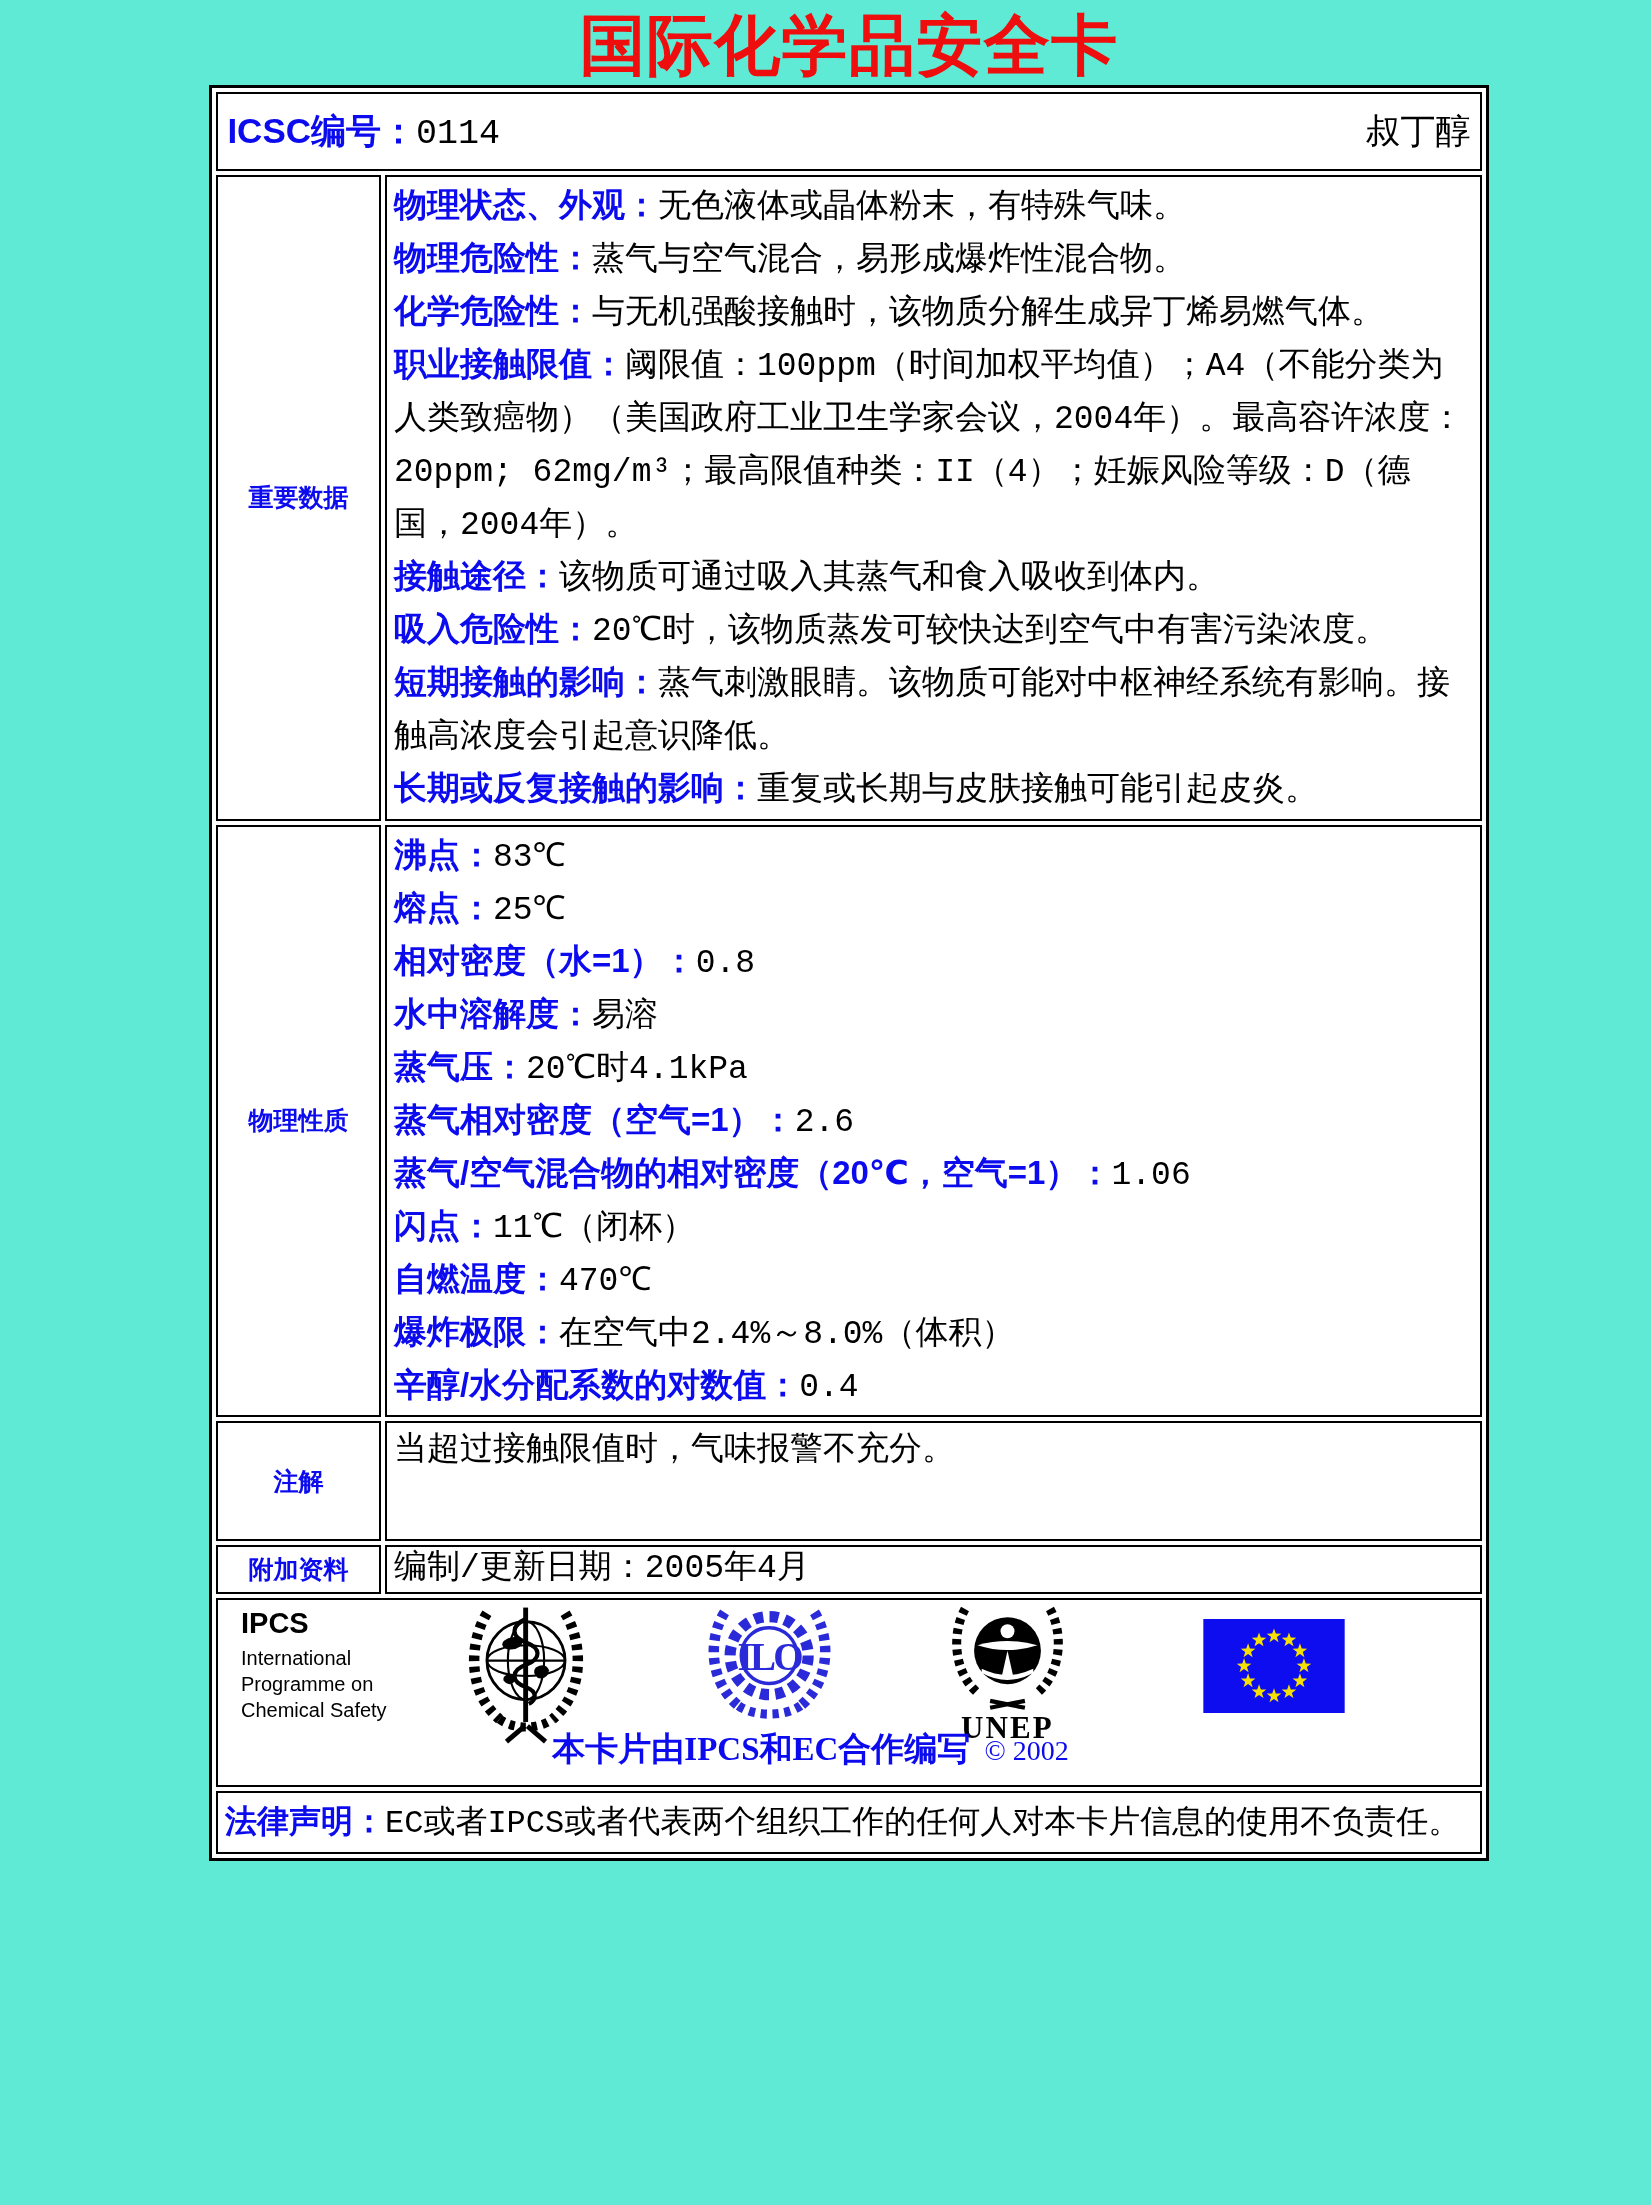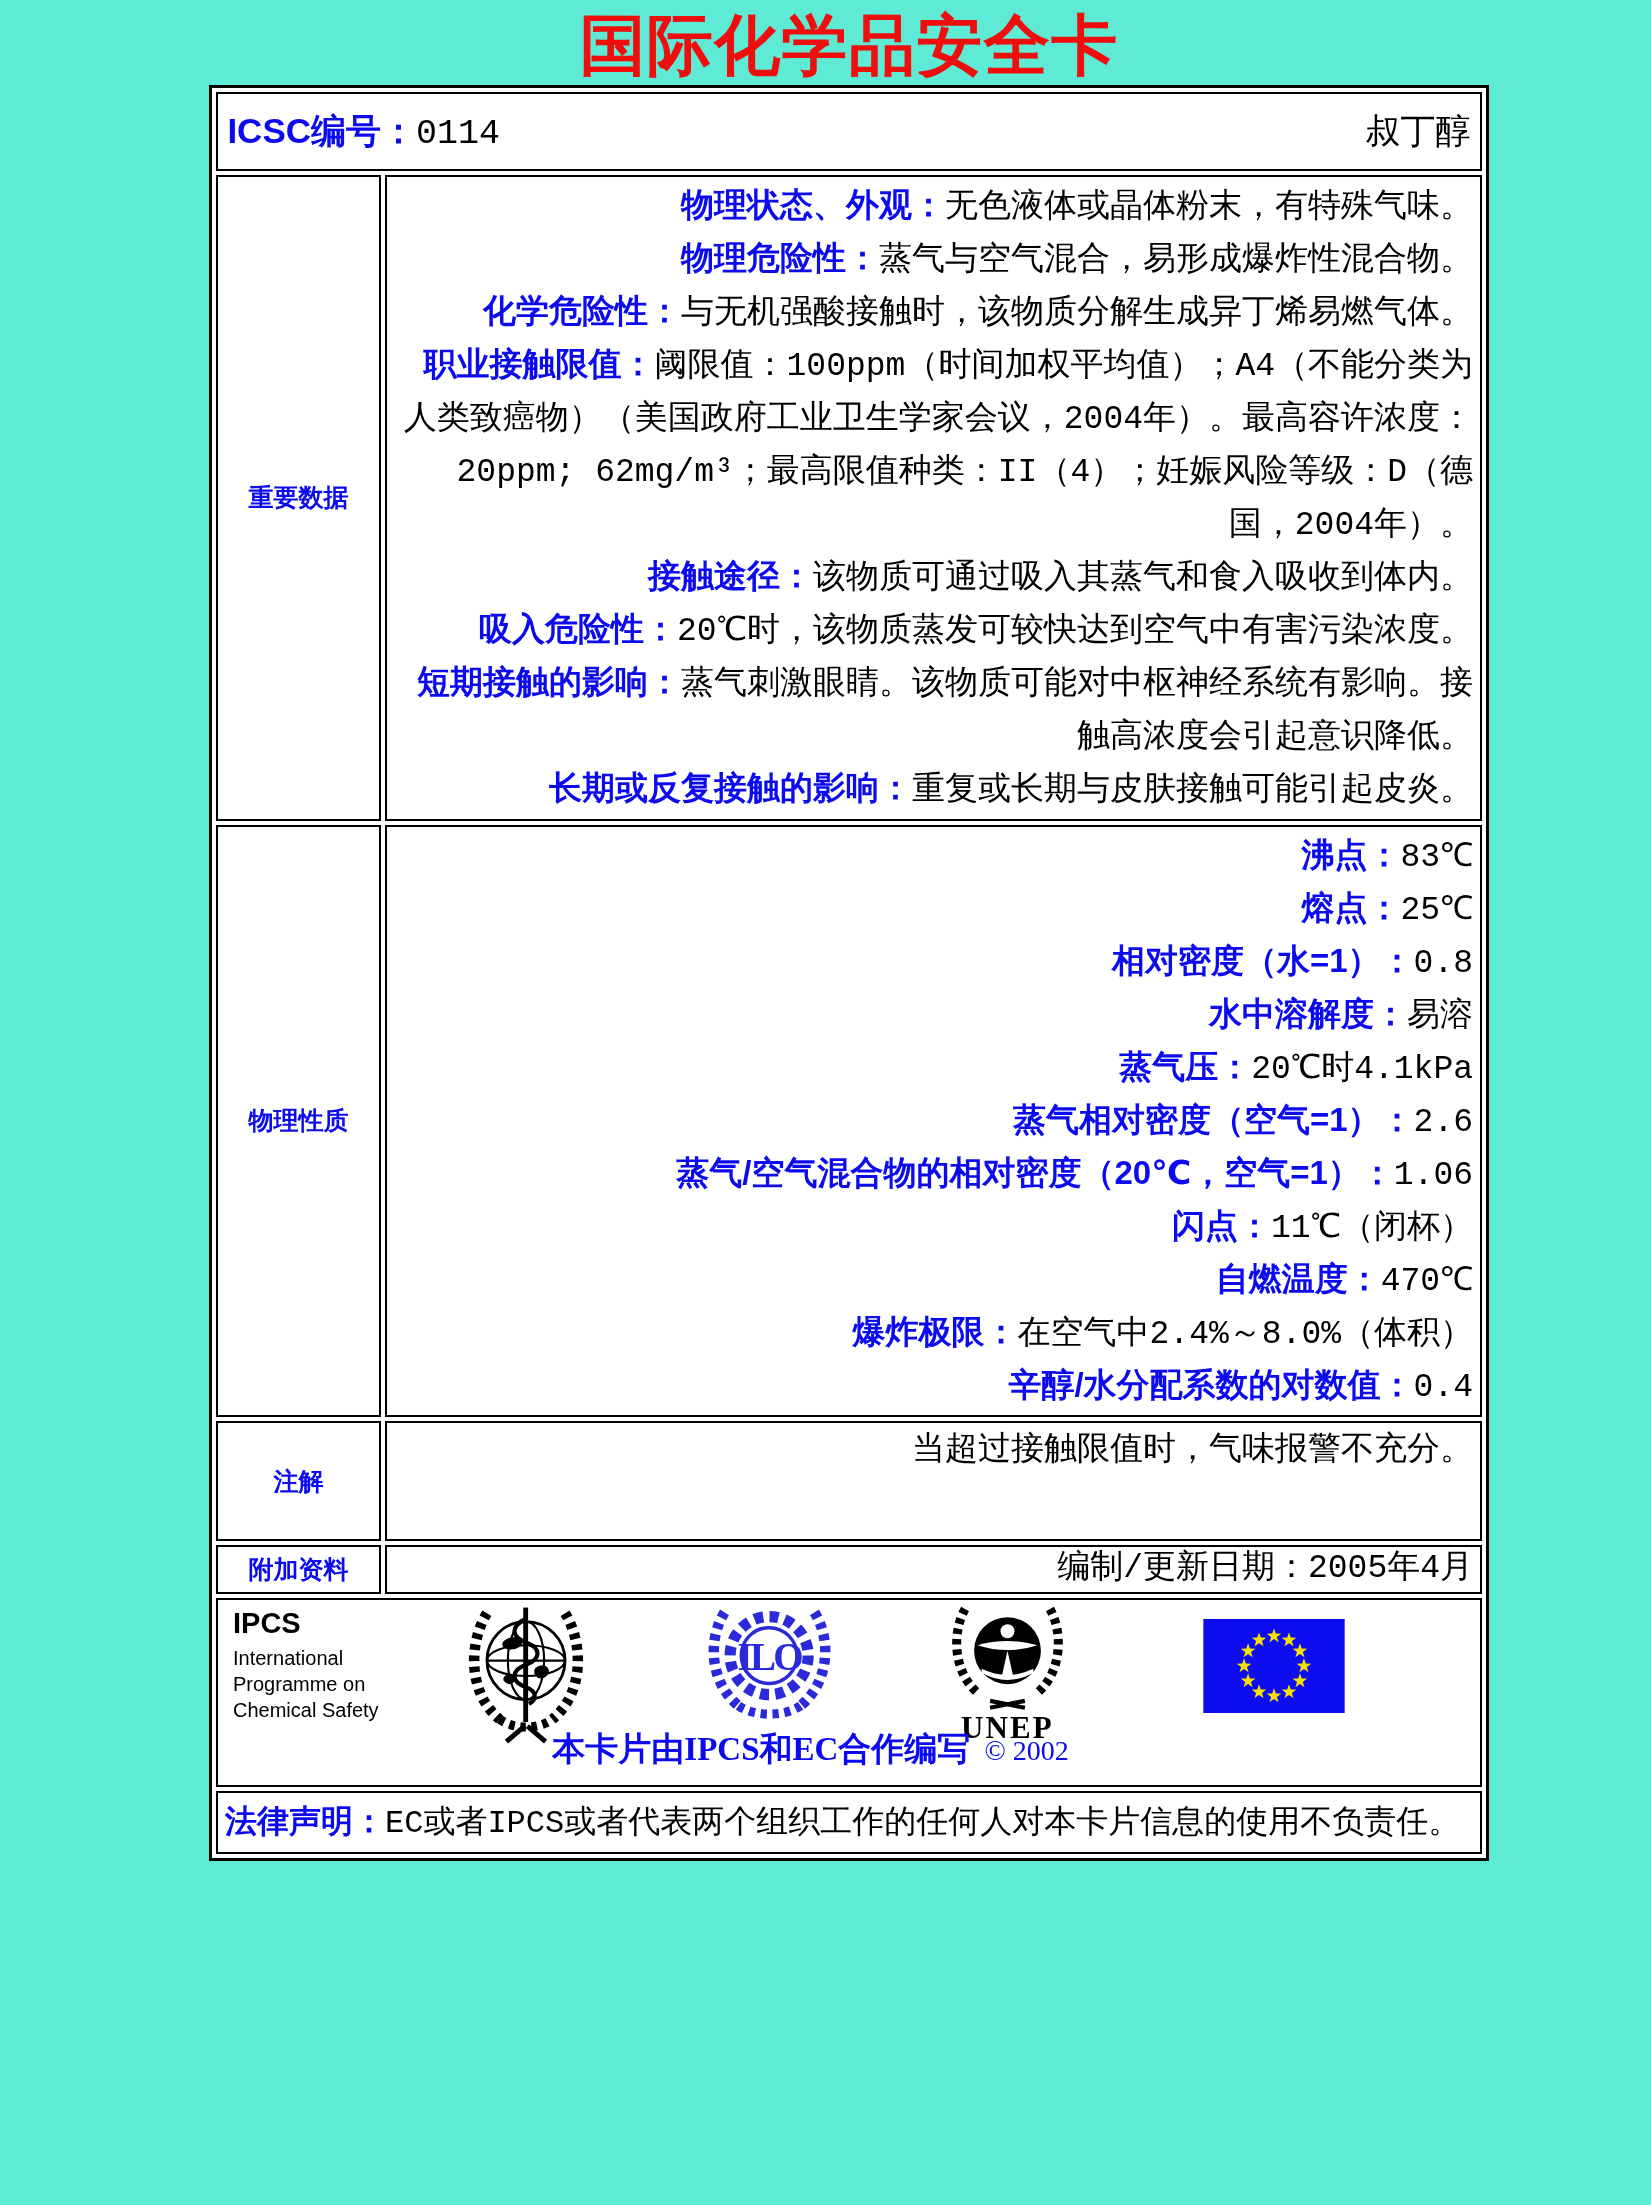--- a/index.html
+++ b/index.html
@@ -23,36 +23,36 @@
     vertical-align:middle;text-align:center;
     color:#0b0bee;font-family:"Liberation Sans","DejaVu Sans",sans-serif;
     font-weight:bold;font-size:25px;line-height:1.25;
   }
   .blab{
     color:#0b0bee;font-family:"Liberation Sans","DejaVu Sans",sans-serif;
     font-weight:bold;
   }
   .ztext{font-family:"Liberation Mono","DejaVu Sans Mono",monospace;}
 
-  td.content{font-size:33px;line-height:50px;padding:2.8px 7px;text-align:right;}
+  td.content{font-size:33px;line-height:50px;padding:2.8px 7px;}
   .para{margin:0;}
 
   td.hdr-cell{height:73px;vertical-align:middle;}
   .hdr-flex{display:flex;justify-content:space-between;align-items:flex-end;padding:0 8.4px;font-size:35px;}
 
   td.h-imp{height:600px;}
   td.h-phy{height:558px;}
   td.h-env{height:89px;}
   td.h-note{height:110px;}
   td.h-add{height:39px;vertical-align:middle;}
   td.h-add .para{line-height:1.15;}
   td.h-legal{height:54px;vertical-align:middle;font-size:32px;padding:2.8px 7px;}
 
   td.logos-cell{position:relative;height:185px;padding:0;}
-  .ipcs-block{position:absolute;left:15px;top:8.4px;font-family:"Liberation Sans","DejaVu Sans",sans-serif;color:#000;}
+  .ipcs-block{position:absolute;left:23px;top:8.4px;font-family:"Liberation Sans","DejaVu Sans",sans-serif;color:#000;}
   .ipcs-acronym{font-size:29px;font-weight:bold;line-height:1.1;margin-bottom:5.6px;}
   .ipcs-line{font-size:20px;line-height:26px;}
   .logo{position:absolute;}
   .logo-who{left:245px;top:2.8px;}
   .logo-ilo{left:487px;top:4.2px;}
   .unep-block{left:730px;top:2.8px;width:119px;text-align:center;}
   .unep-label{font-size:31px;font-weight:bold;letter-spacing:2.1px;margin-top:-4.2px;font-family:"Liberation Serif","DejaVu Serif",serif;}
   .logo-eu{left:985px;top:19.5px;}
   .logos-caption{position:absolute;left:0;right:77px;top:127px;text-align:center;}
   .cap-main{color:#0b0bee;font-weight:bold;font-size:33px;font-family:"Liberation Serif","DejaVu Serif",serif;}

